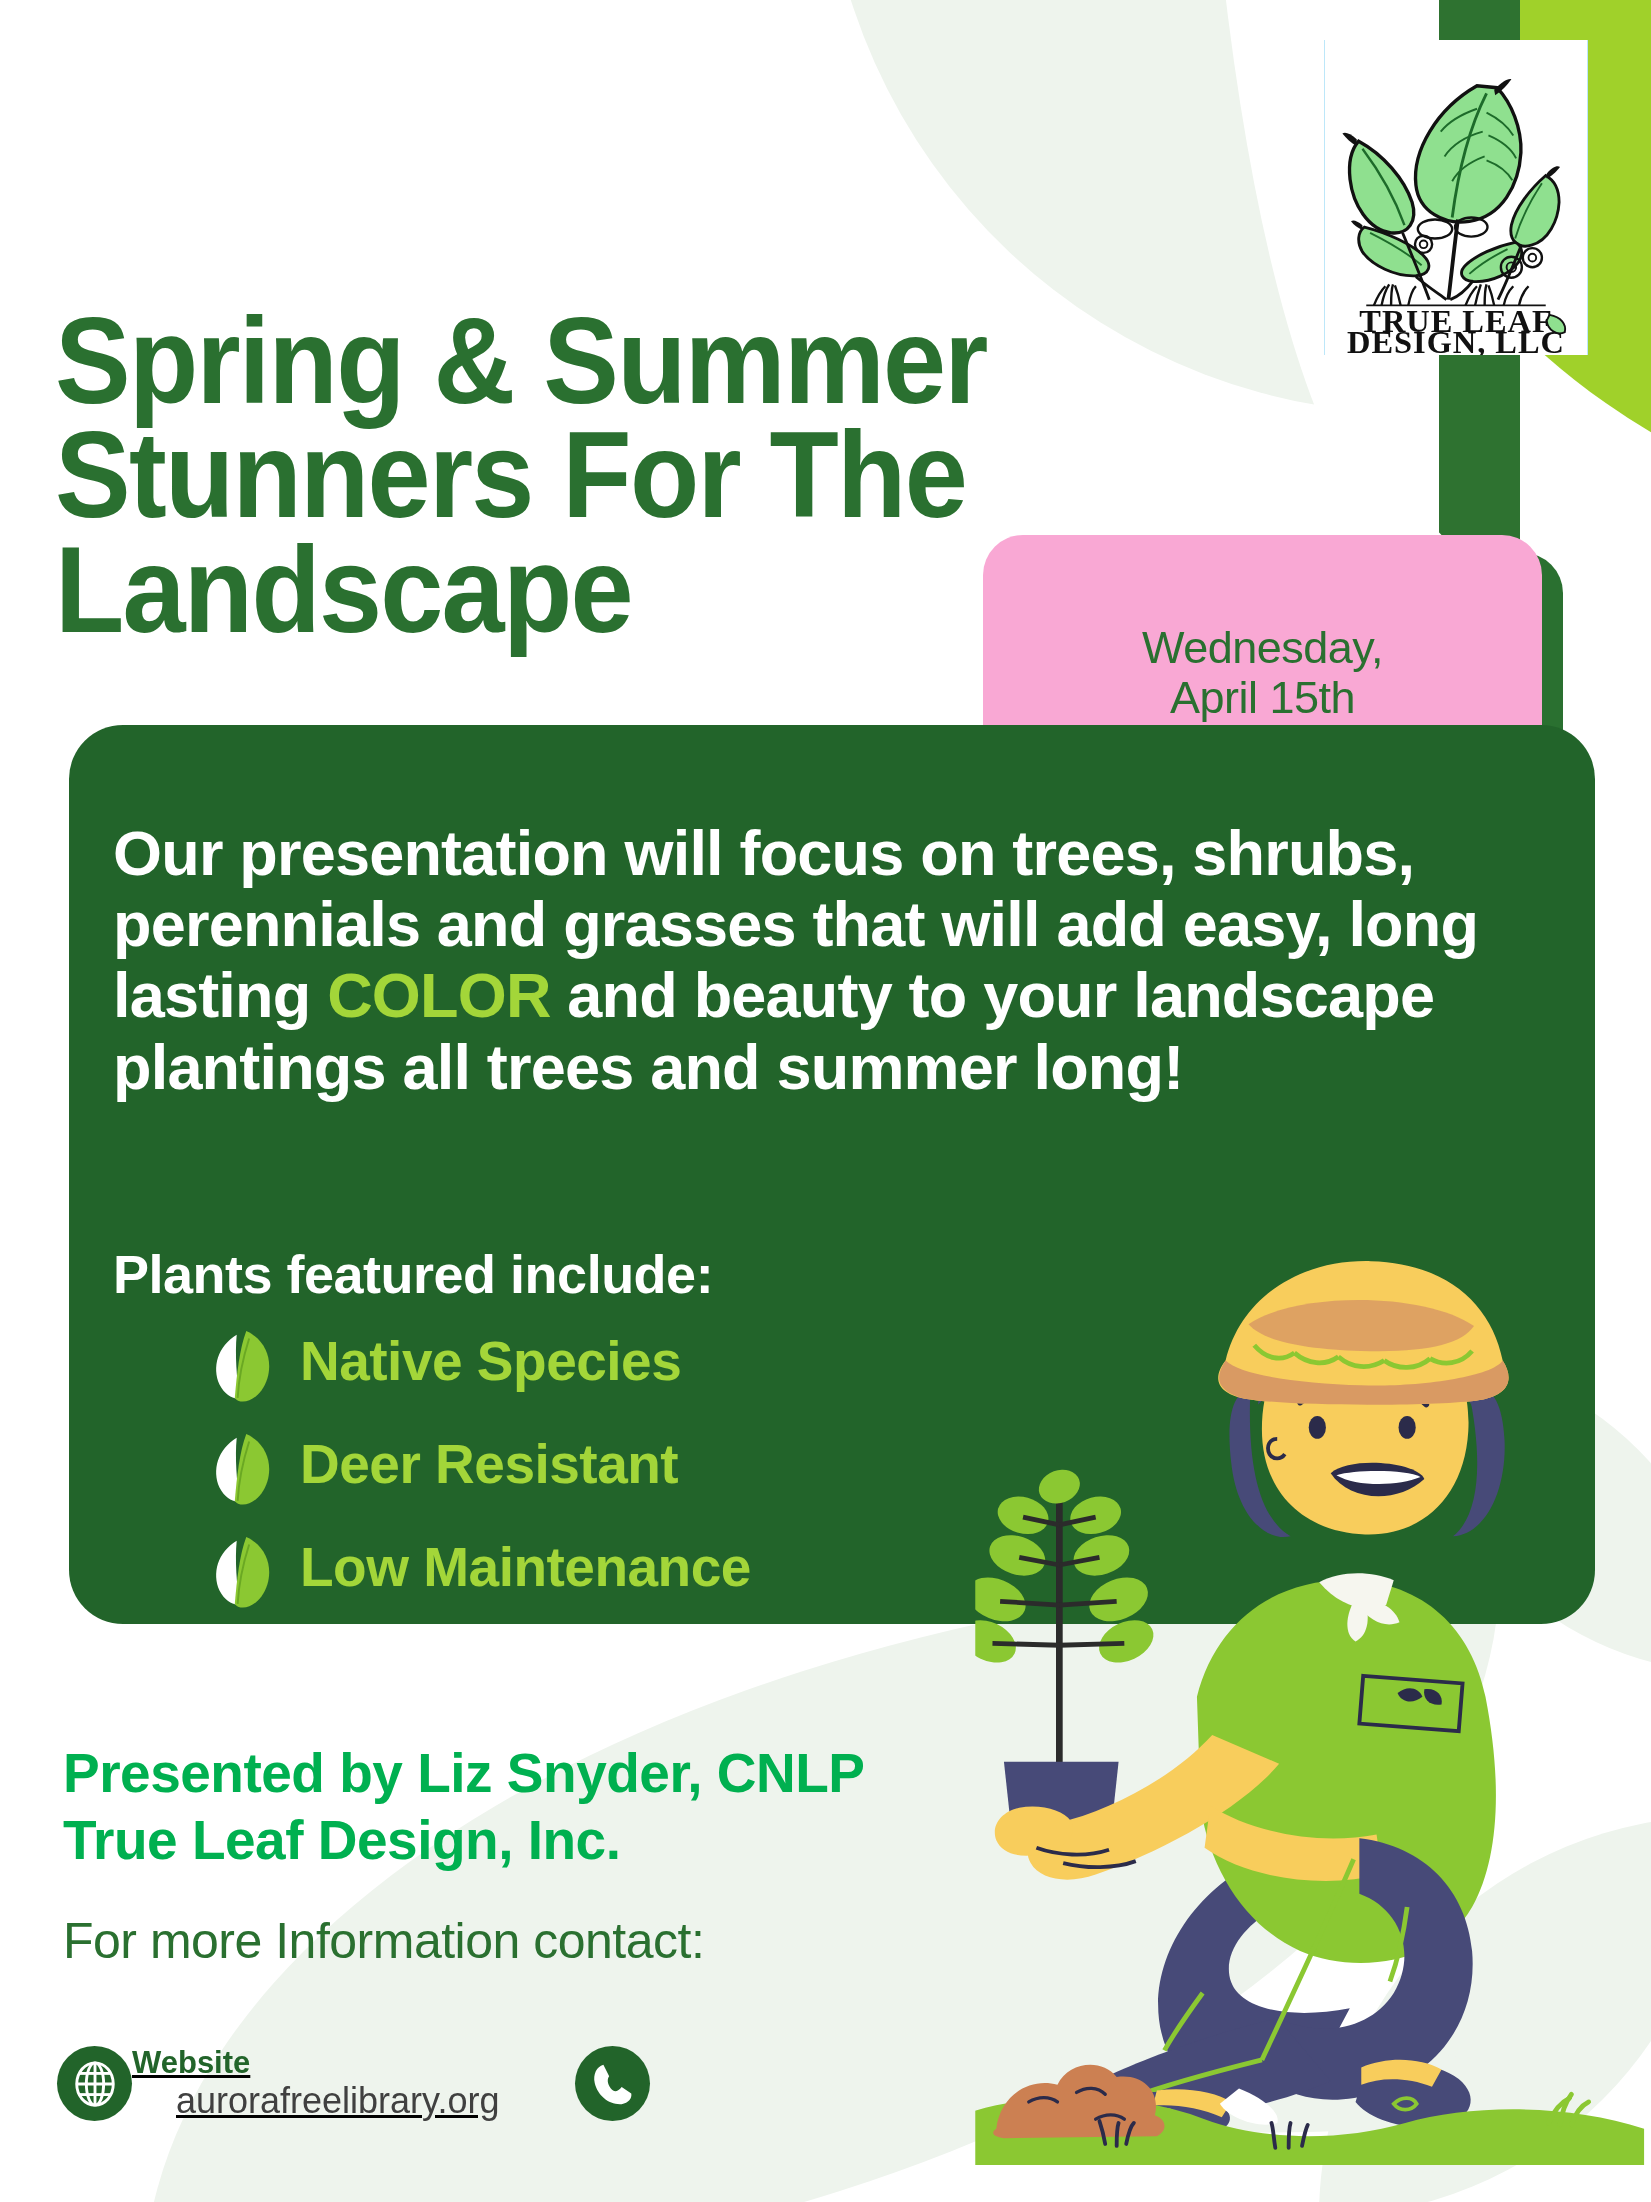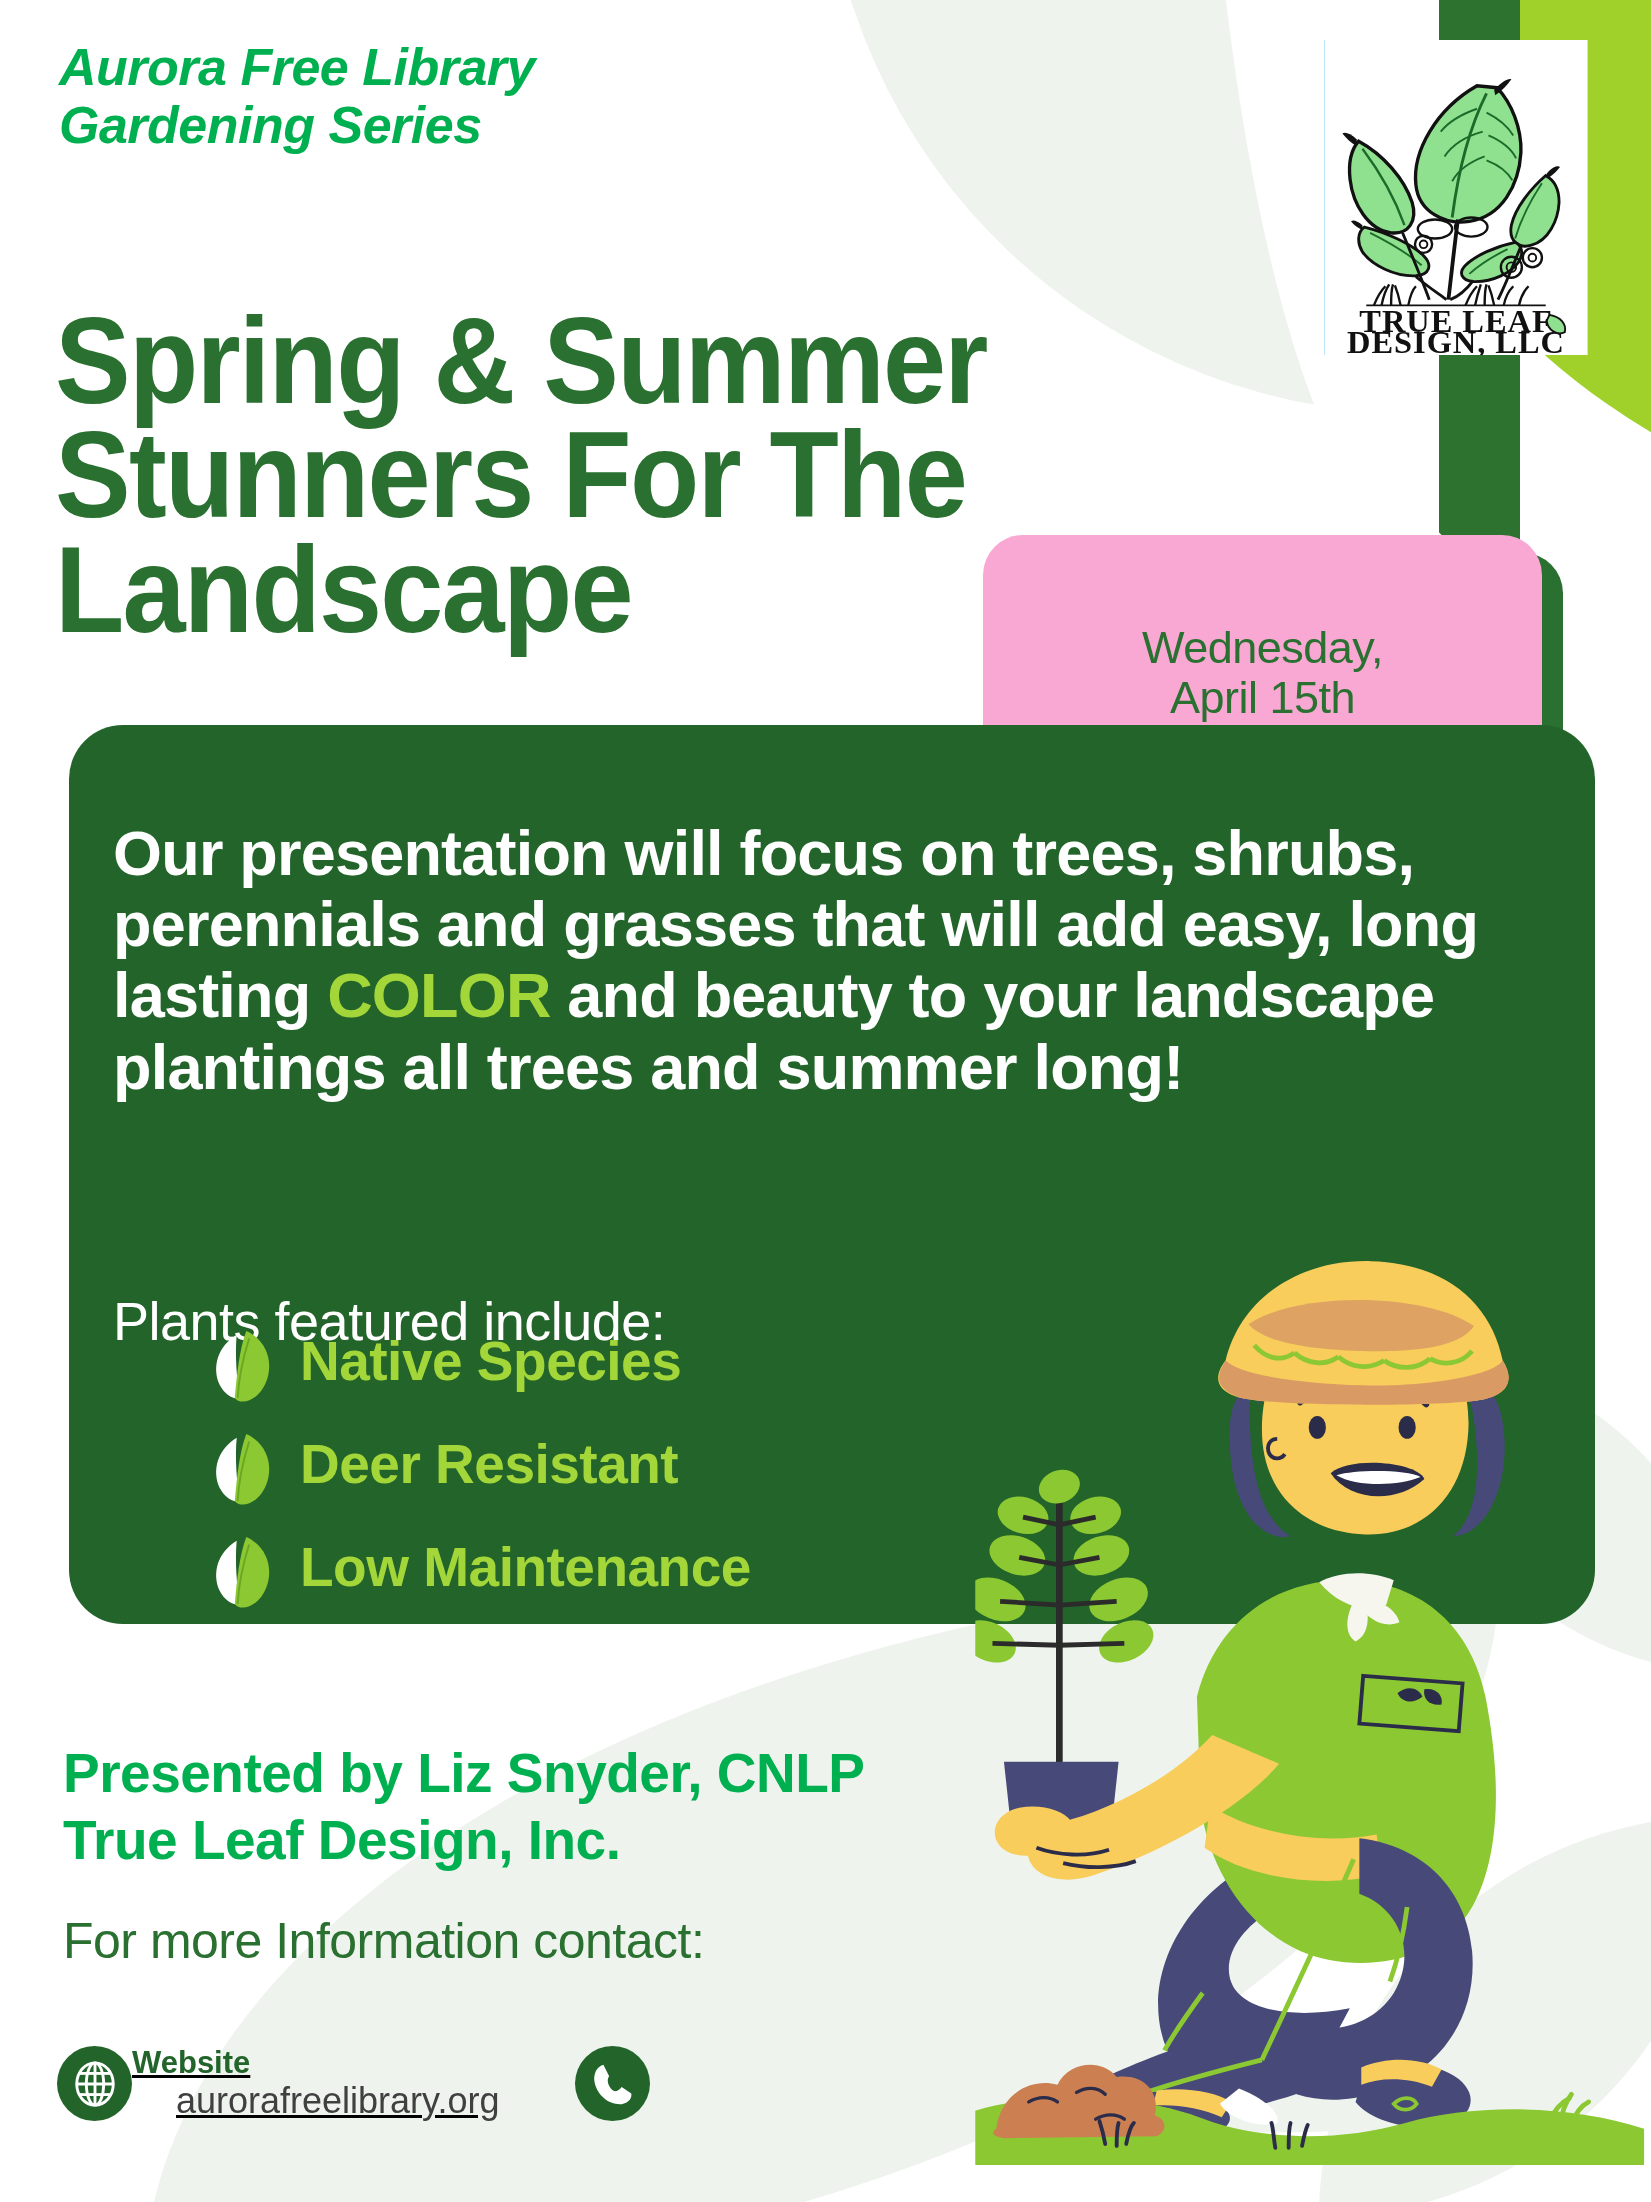--- a/index.html
+++ b/index.html
@@ -141,24 +141,24 @@
     color:#ffffff;
     font-size:63px;
     font-weight:700;
     line-height:1.13;
     letter-spacing:-0.8px;
   }
   .card-body .hl{ color:#a3d639; }
 
   .plants-label{
     position:absolute;
-    left:113px; top:1290px;
+    left:113px; top:1243px;
     color:#ffffff;
     font-size:54px;
-    font-weight:400;
+    font-weight:700;
     letter-spacing:-0.5px;
   }
   .plant-list{
     position:absolute;
     left:208px; top:1329px;
     width:765px;
   }
   .plant-item{
     display:flex;
     align-items:flex-start;
@@ -246,24 +246,20 @@
 
   <div class="bg-pale-leaf leaf-top"></div>
   <div class="bg-pale-leaf leaf-bottom-big"></div>
   <div class="bg-pale-leaf leaf-bottom-small"></div>
   <div class="bg-pale-leaf leaf-mid-right"></div>
 
   <div class="band-light"></div>
   <div class="band-dark"></div>
   <div class="band-white-notch"></div>
 
-  <div class="kicker">
-    <div>Aurora Free Library</div>
-    <div>Gardening Series</div>
-  </div>
 
   <h1 class="title">
     <div>Spring &amp; Summer</div>
     <div>Stunners For The</div>
     <div>Landscape</div>
   </h1>
 
   <div class="logo-box">
     <svg viewBox="0 0 276 330" xmlns="http://www.w3.org/2000/svg">
       <rect x="0" y="0" width="276" height="330" fill="#ffffff"></rect>

